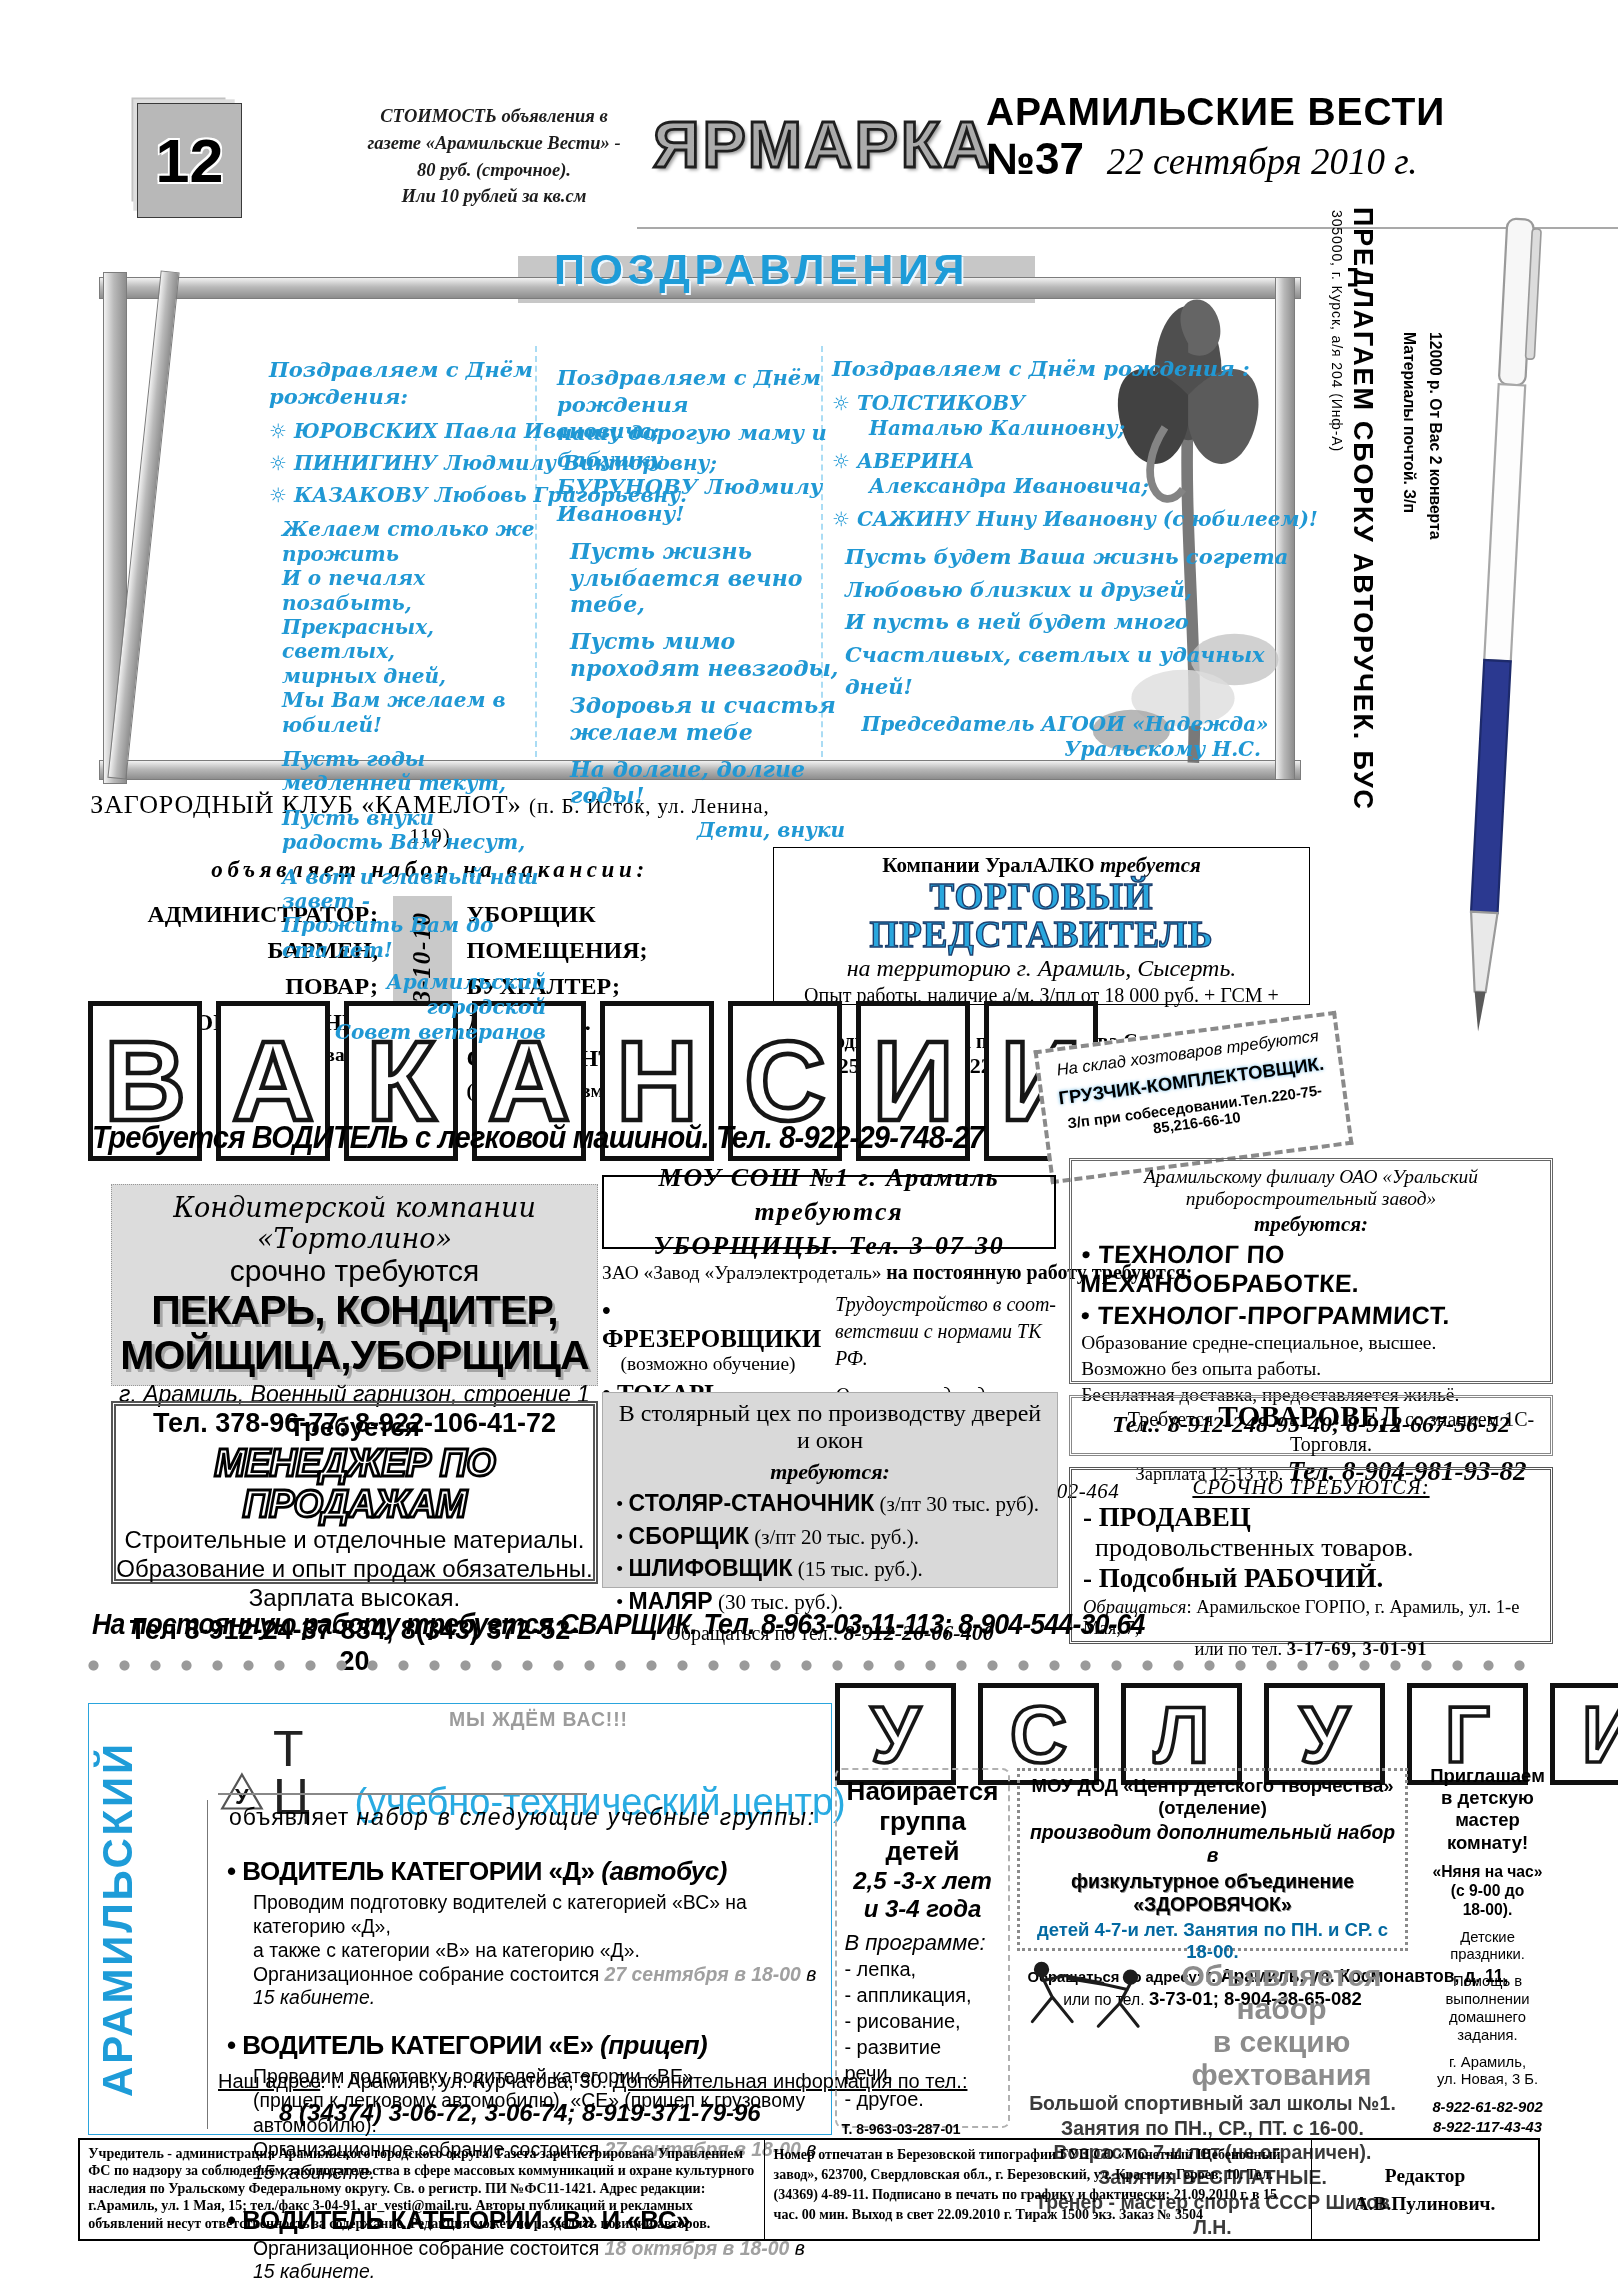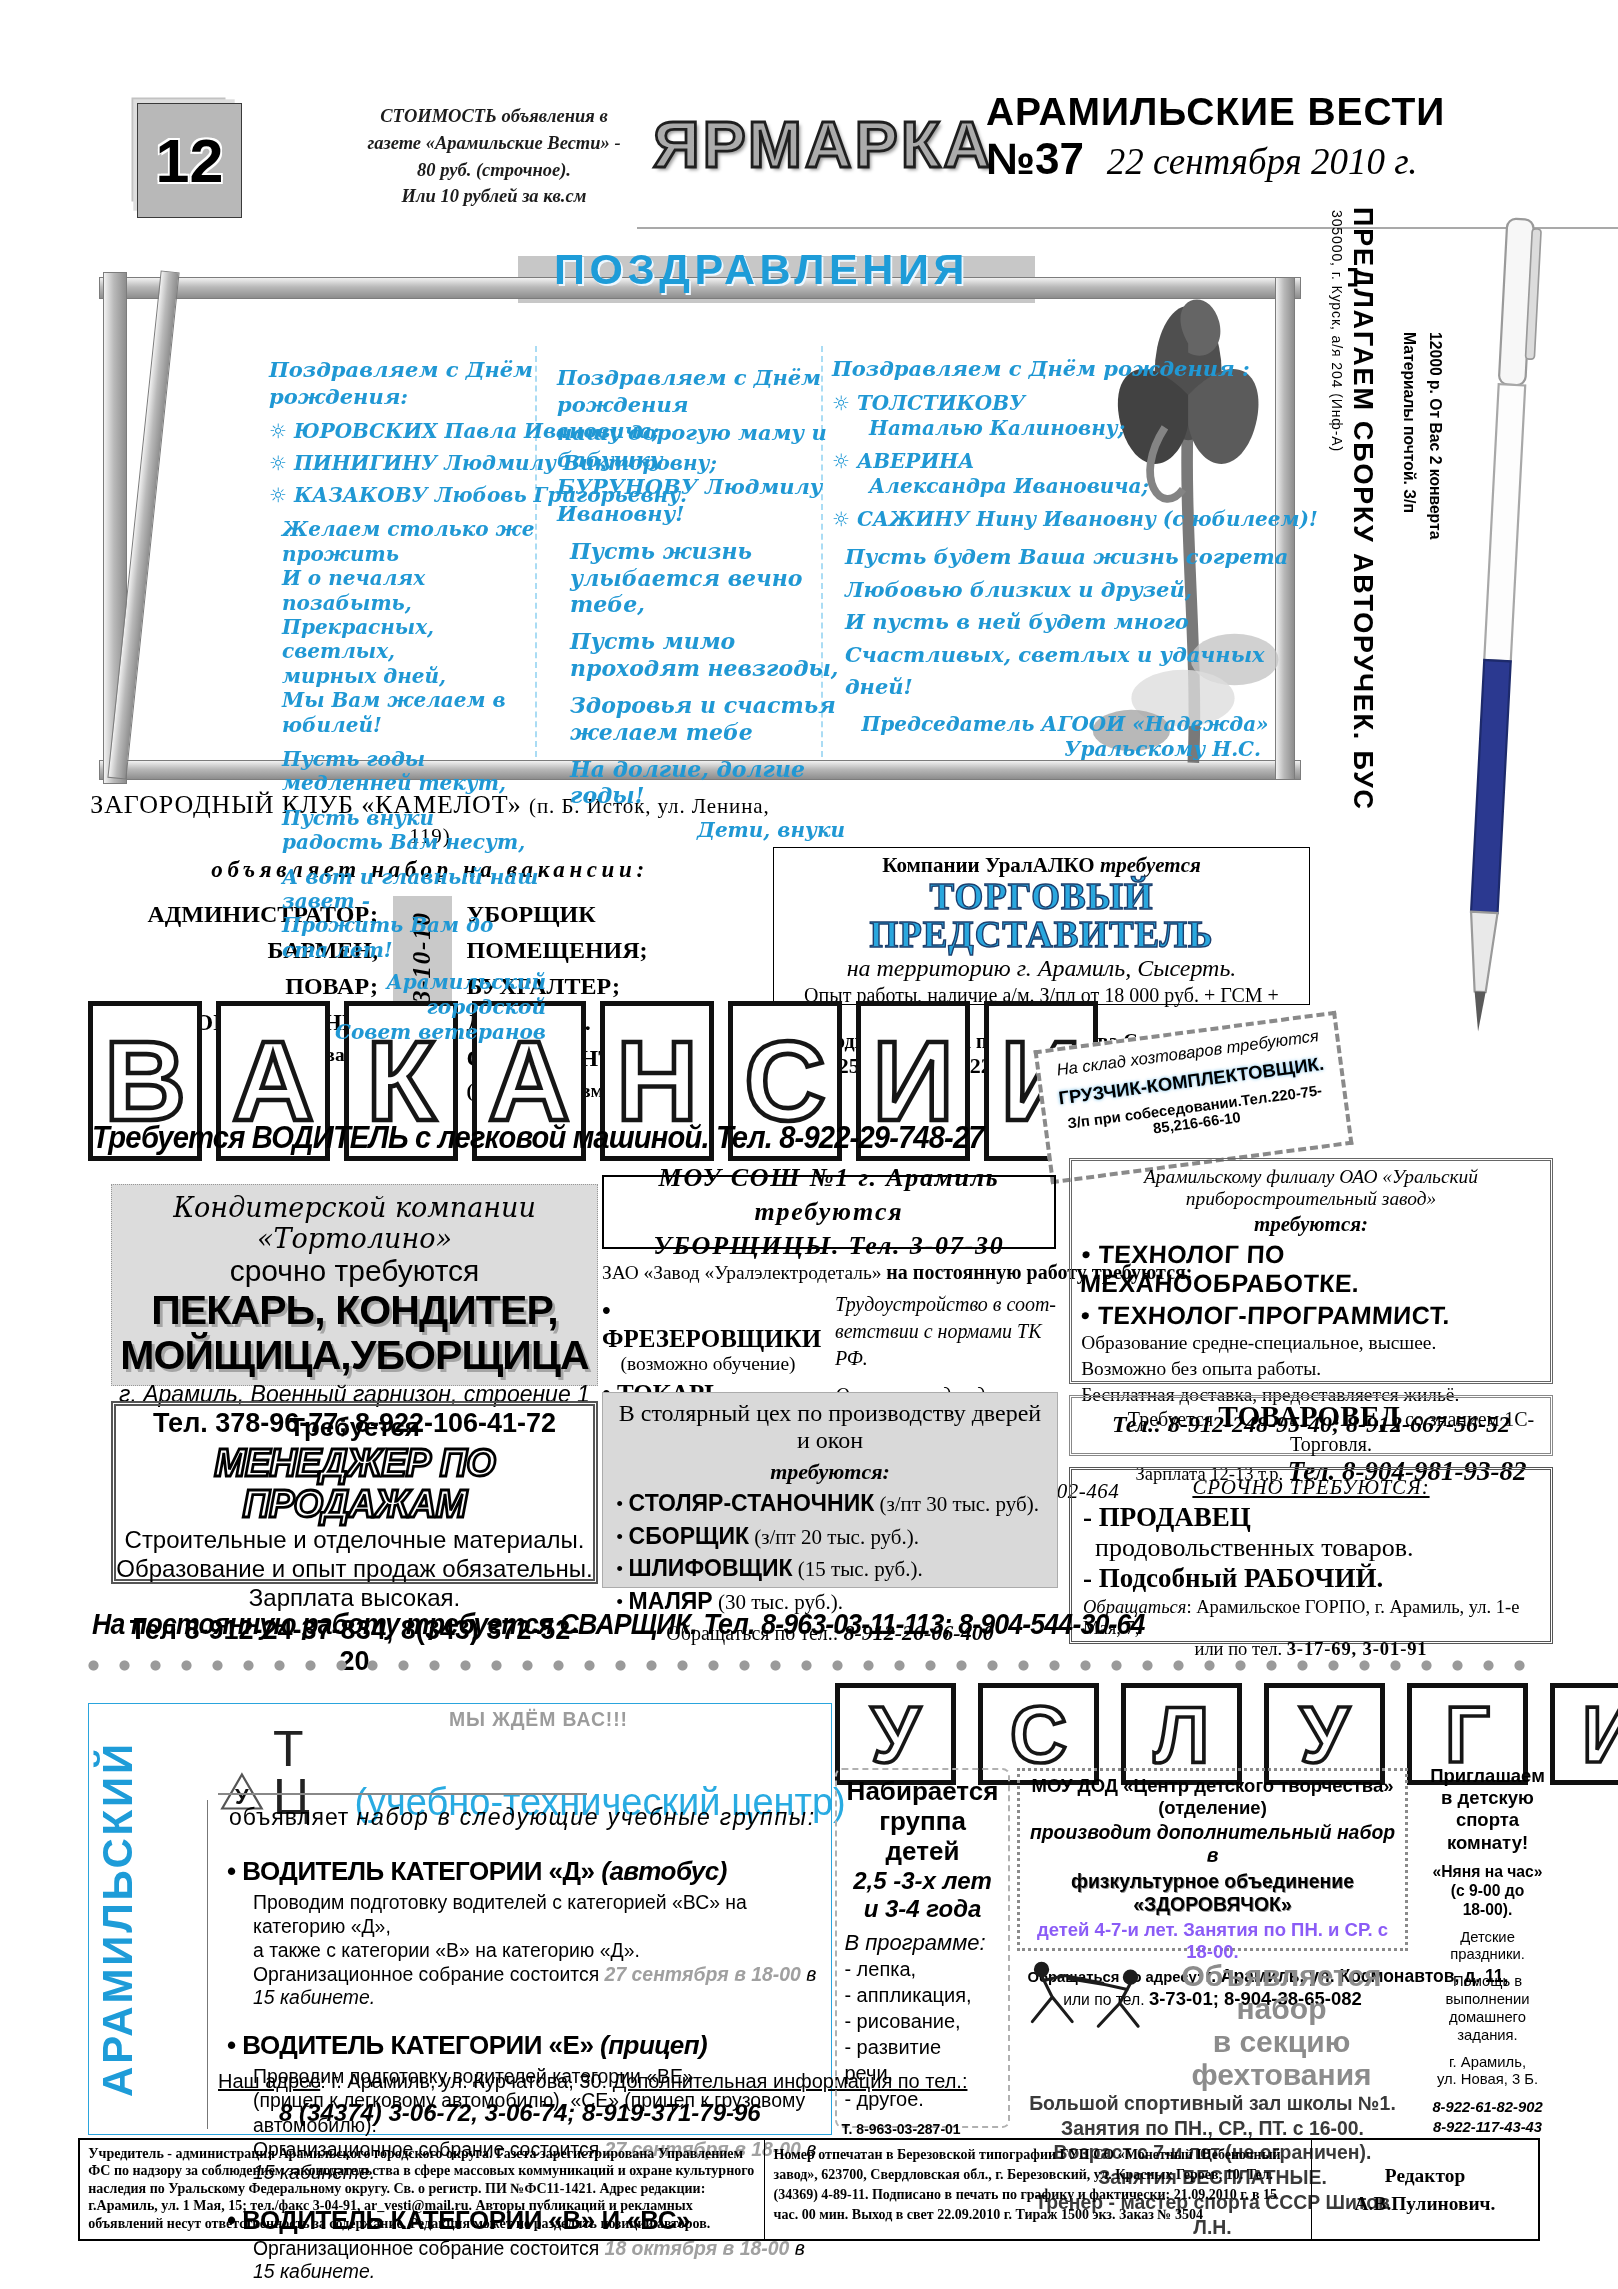--- a/index.html
+++ b/index.html
@@ -223,21 +223,21 @@
   .kid-i{font-size:24px;font-weight:bold;font-style:italic;line-height:1.15;}
   .kid-prog{font-size:22px;font-style:italic;margin-top:7.4px;text-align:left;padding-left:2.8px;}
   .kid-item{font-size:20px;text-align:left;padding-left:2.8px;line-height:1.3;}
   .kid-phone{font-size:14px;font-weight:bold;text-align:left;margin-top:9.2px;}
 
   .cdt{left:1017px;top:1768px;width:391px;height:183px;border:3.7px dotted #8a8a8a;box-sizing:border-box;
        text-align:center;padding:3.7px 7.4px;}
   .cdt-head{font-size:18.5px;font-weight:bold;}
   .cdt-l1{font-size:19.4px;font-weight:bold;font-style:italic;margin-top:2.8px;}
   .cdt-l2{font-size:19.4px;font-weight:bold;margin-top:2.8px;text-shadow:0.9px 0.9px 0 #9a9a9a;}
-  .cdt-l3{font-size:18.5px;font-weight:bold;margin-top:2.8px;color:#8b5cf6;}
+  .cdt-l3{font-size:18.5px;font-weight:bold;margin-top:2.8px;color:#0369a1;}
   .cdt-l4{font-size:14.8px;font-weight:bold;margin-top:2.8px;white-space:nowrap;}
   .cdt-l4 b{font-size:17.5px;}
   .cdt-l5{font-size:15.7px;margin-top:0.9px;}
   .cdt-l5 b{font-size:18.5px;}
 
   .fence{left:1017px;top:1955px;width:391px;}
   .fence-top{display:flex;}
   .fence-titles{flex:1;text-align:center;color:#8c8c8c;font-weight:bold;font-size:30px;line-height:1.1;
                 padding-top:3.7px;}
   .fence-l{text-align:center;font-weight:bold;font-size:19.4px;color:#3a3a3a;line-height:1.28;}
@@ -650,21 +650,21 @@
     <div class="fence-l">Большой спортивный зал школы №1.</div>
     <div class="fence-l">Занятия по ПН., СР., ПТ. с  16-00.</div>
     <div class="fence-l">Возраст с 7-и лет (не ограничен).</div>
     <div class="fence-l">Занятия БЕСПЛАТНЫЕ.</div>
     <div class="fence-l">Тренер - мастер спорта СССР Шитов Л.Н.</div>
   </div>
 
   <div class="abs play">
     <div class="play-inv">Приглашаем</div>
     <div class="play-inv">в детскую</div>
-    <div class="play-inv">спорта</div>
+    <div class="play-inv">мастер</div>
     <div class="play-inv">комнату!</div>
     <div class="play-nanny pgap">«Няня на час»</div>
     <div class="play-nanny">(с 9-00 до</div>
     <div class="play-nanny">18-00).</div>
     <div class="play-item pgap">Детские</div>
     <div class="play-item">праздники.</div>
     <div class="play-item pgap">Помощь в</div>
     <div class="play-item">выполнении</div>
     <div class="play-item">домашнего</div>
     <div class="play-item">задания.</div>

